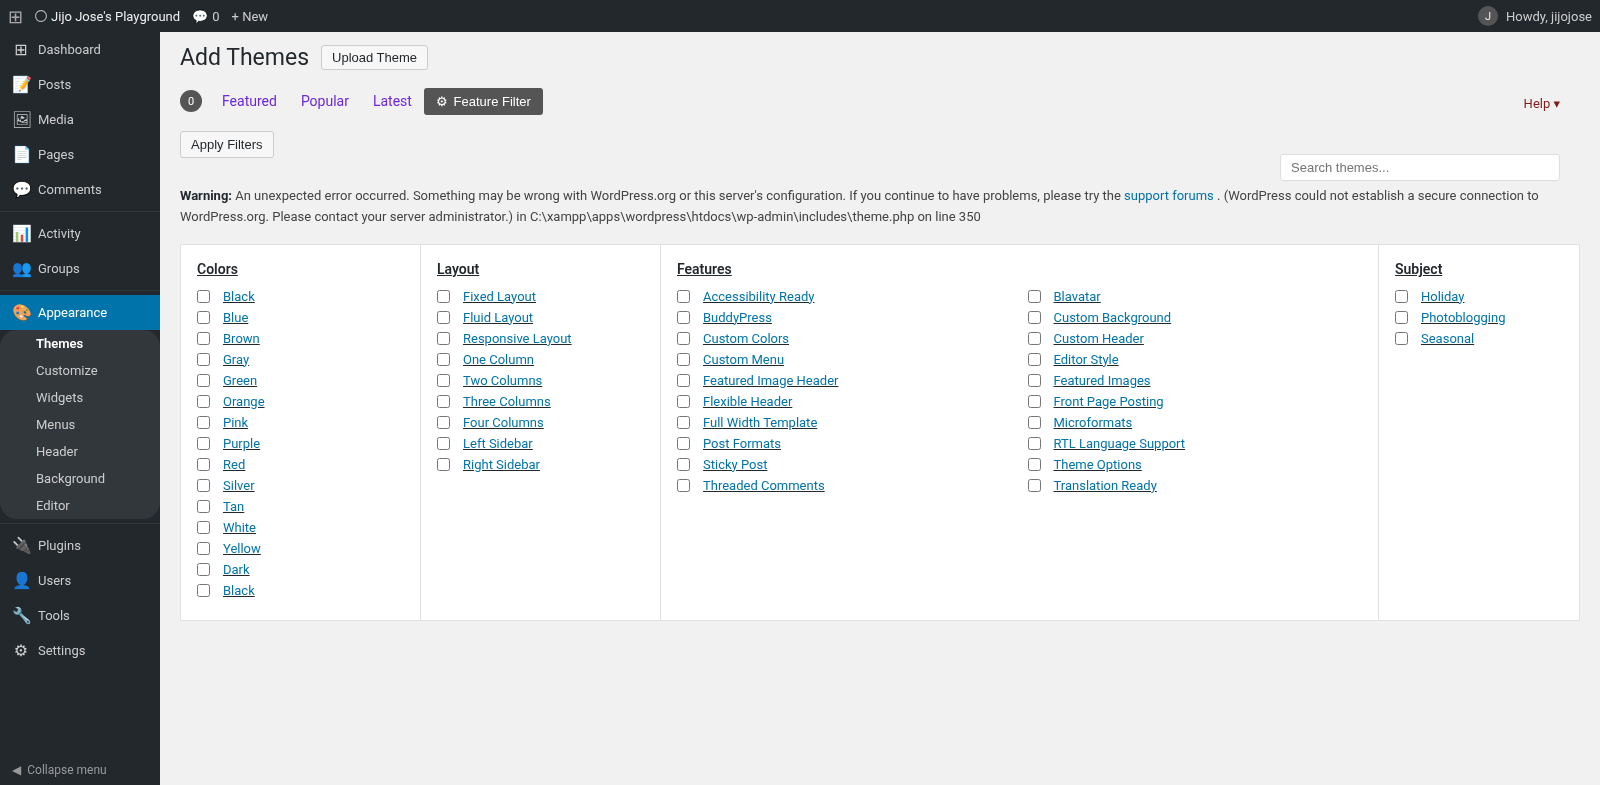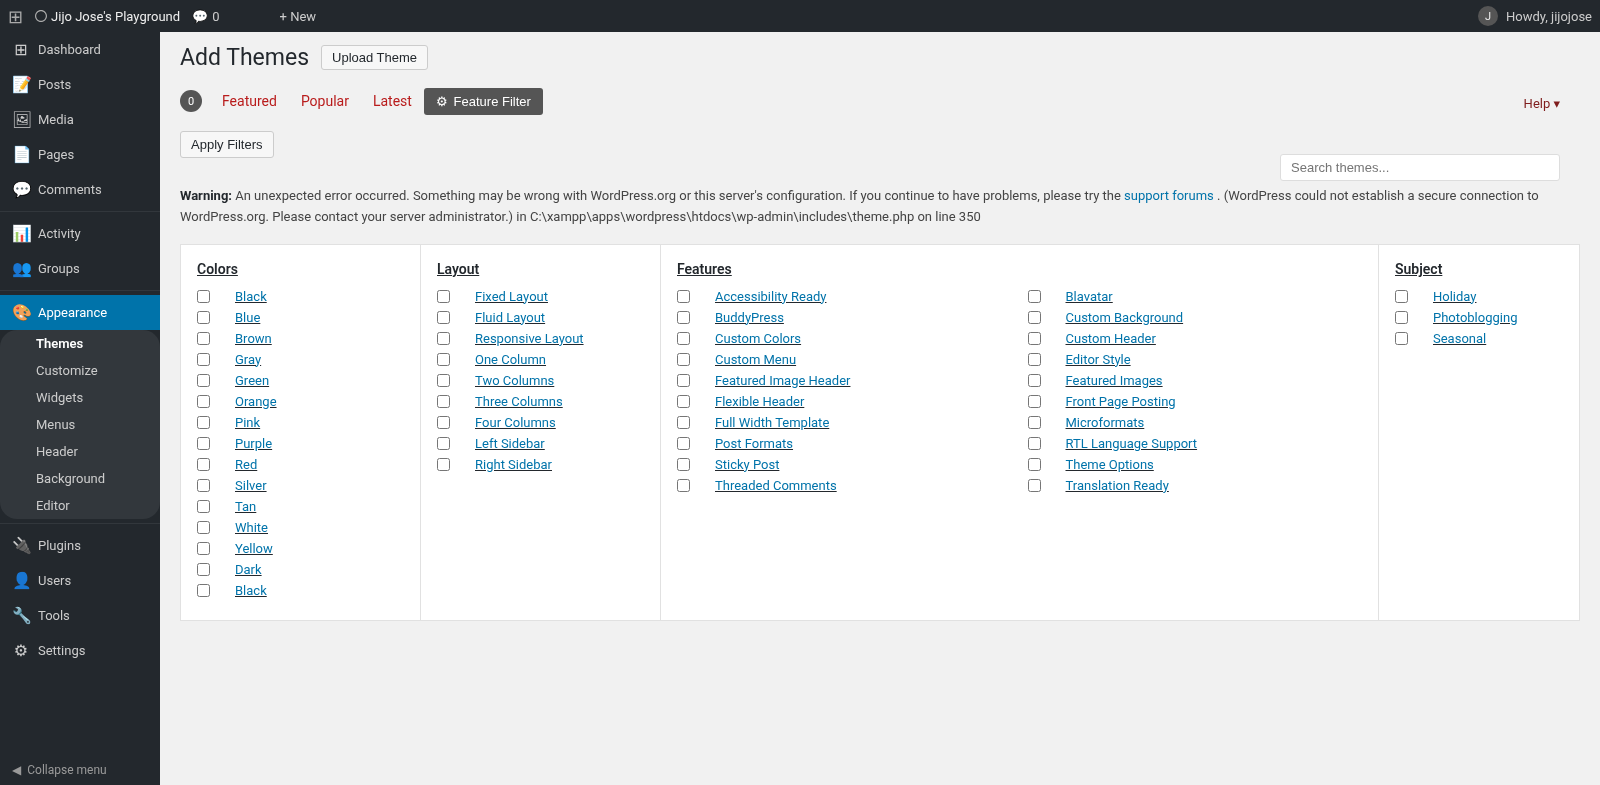--- a/index.html
+++ b/index.html
@@ -15,21 +15,21 @@
       padding: 0 8px;
       position: fixed;
       top: 0; left: 0; right: 0;
       z-index: 100;
     }
     .adminbar-left { display: flex; align-items: center; gap: 12px; flex: 1; }
     .adminbar-logo { color: #aaa; font-size: 18px; }
     .adminbar-site { color: #eee; font-size: 13px; display: flex; align-items: center; gap: 4px; text-align: center; }
     .adminbar-site svg { fill: #aaa; }
     .adminbar-comments { color: #ccc; display: flex; align-items: center; gap: 4px; }
-    .adminbar-new { color: #ccc; margin-left: 48px; }
+    .adminbar-new { color: #ccc; }
     .adminbar-right { display: flex; align-items: center; gap: 8px; color: #ccc; }
     .adminbar-avatar { width: 20px; height: 20px; background: #555; border-radius: 50%; display: flex; align-items: center; justify-content: center; font-size: 11px; color: #eee; }
     .adminbar-howdy { color: #ccc; font-size: 13px; }
 
     
     #wpcontent { margin-left: 160px; margin-top: 24px; }
     #adminmenuwrap {
       position: fixed;
       top: 32px; left: 0;
       width: 160px;
@@ -123,21 +123,21 @@
       background: #555;
       color: #fff;
       border-radius: 50%;
       width: 22px; height: 22px;
       display: flex; align-items: center; justify-content: center;
       font-size: 11px;
       margin-right: 8px;
     }
     .tab-link {
       padding: 6px 12px;
-      color: #b91c1c;
+      color: #6d28d9;
       cursor: pointer;
       text-decoration: none;
       font-size: 14px;
     }
     .tab-active-btn {
       background: #555;
       color: #fff;
       border: none;
       padding: 6px 12px;
       font-size: 13px;
@@ -198,21 +198,21 @@
     .filter-col:last-child { border-right: none; }
     .filter-col-title {
       font-size: 14px;
       font-weight: 600;
       color: #23282d;
       margin-bottom: 12px;
     }
     .filter-item {
       display: flex;
       align-items: center;
-      gap: 25px;
+      gap: 13px;
       margin-bottom: 6px;
       font-size: 13px;
     }
     .filter-item input[type="checkbox"] {
       margin: 0;
       cursor: pointer;
     }
     .filter-item label {
       color: #0073aa;
       cursor: pointer;

